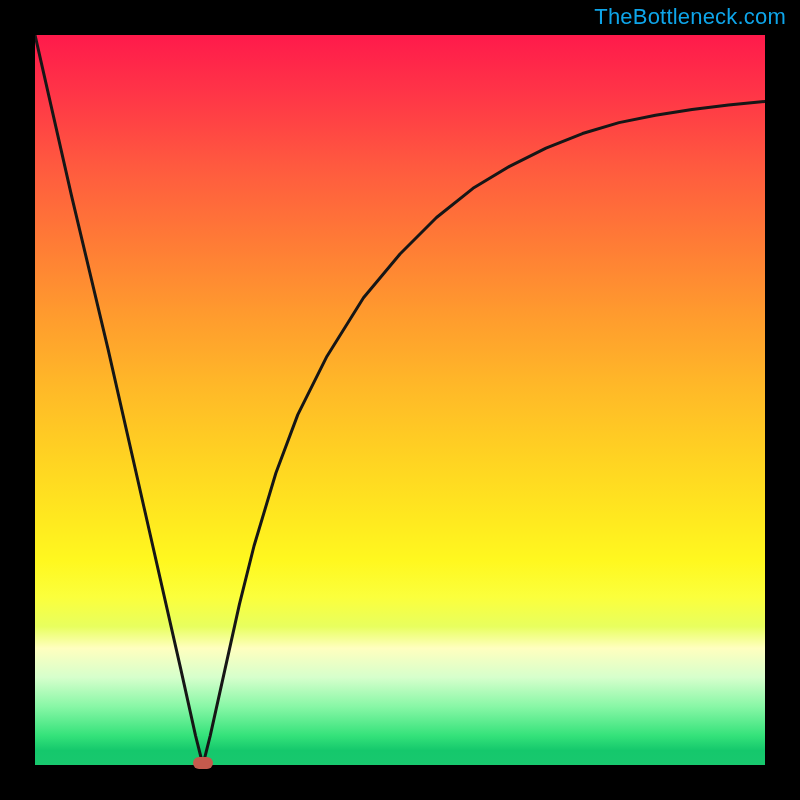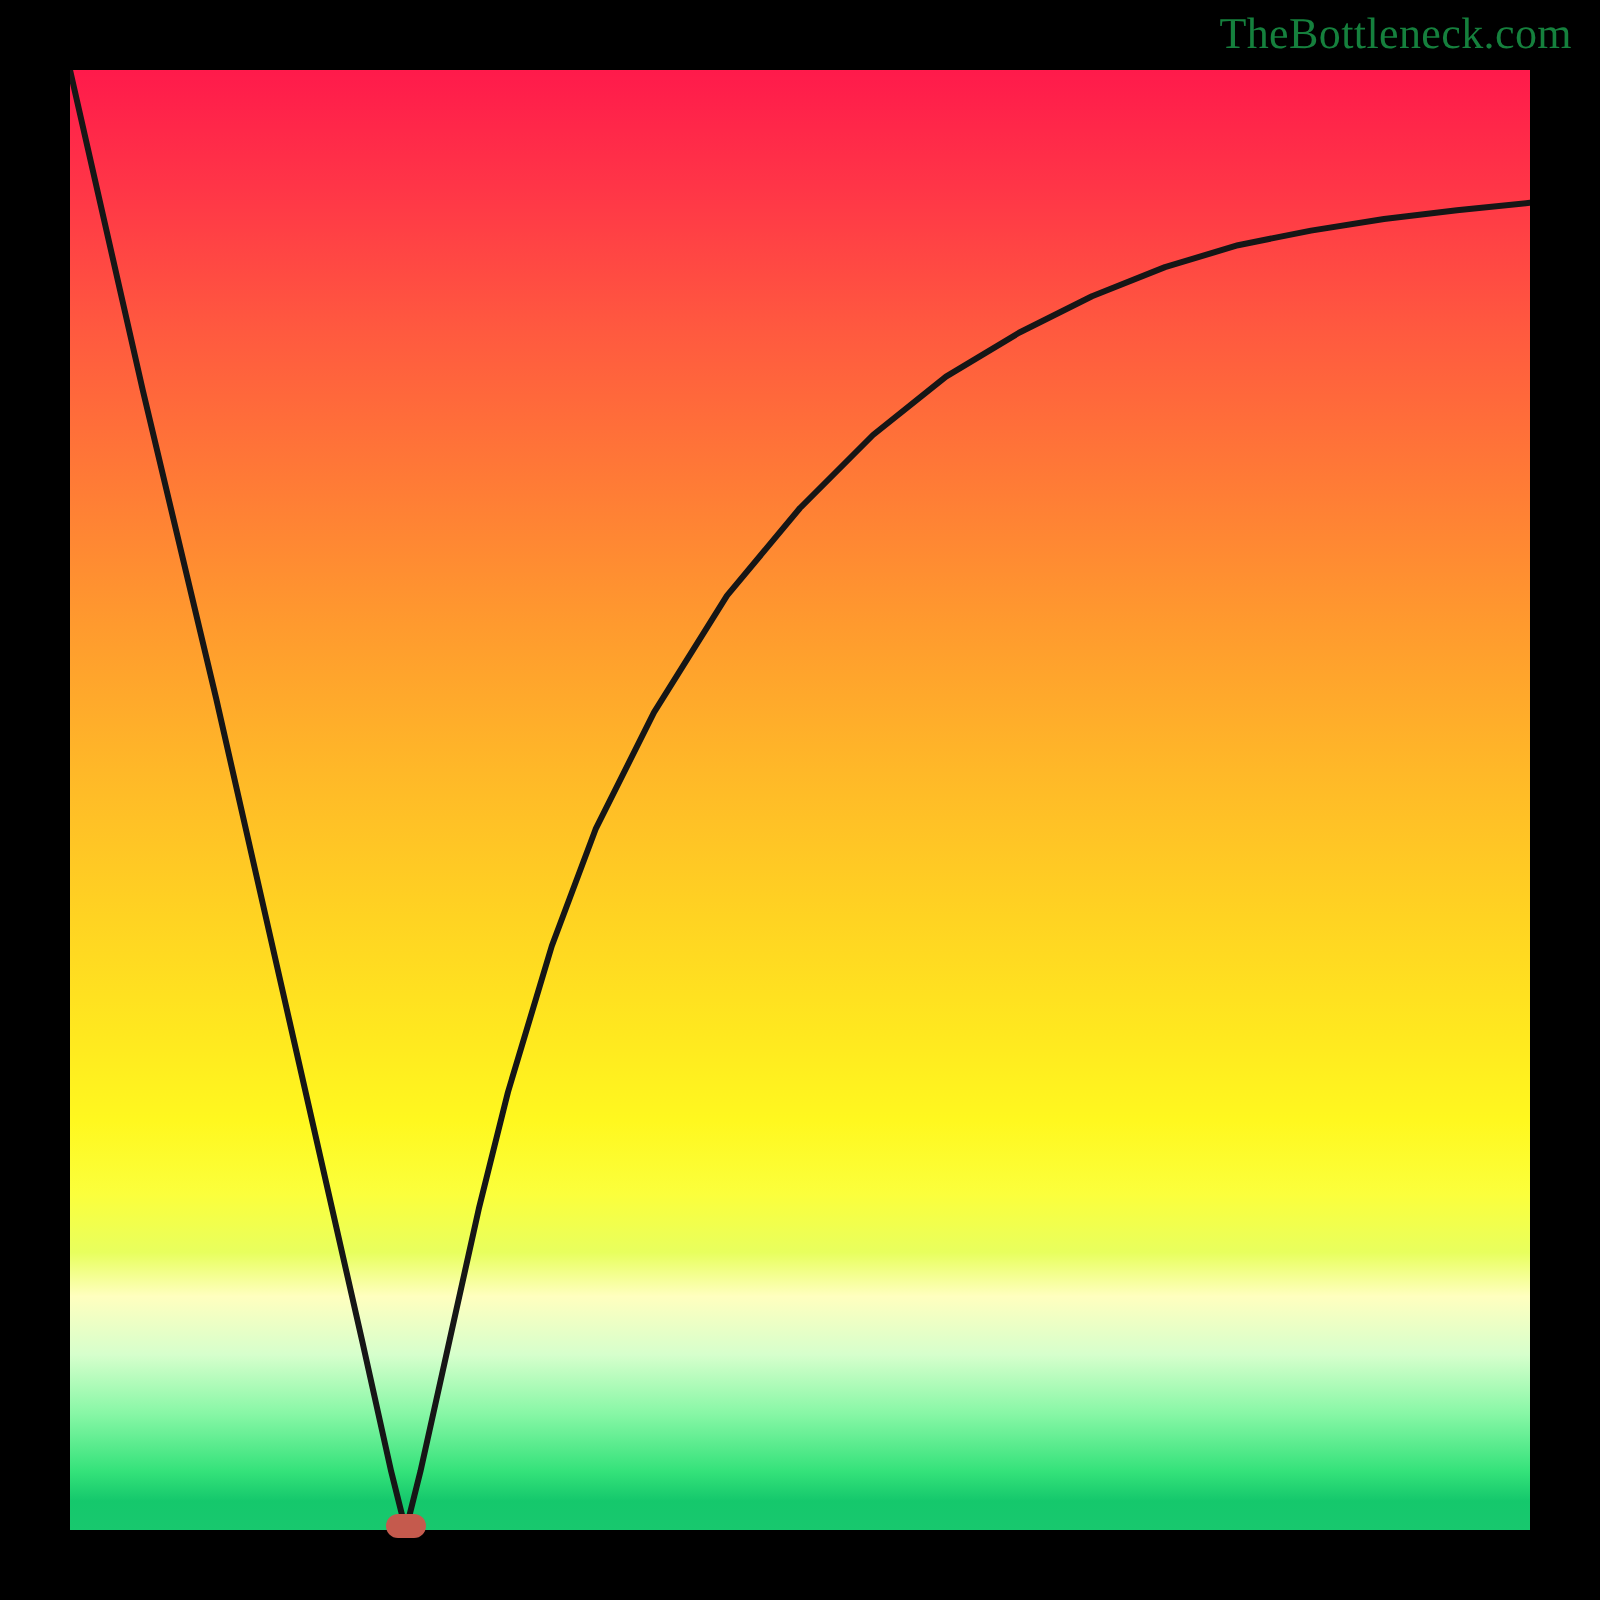--- a/index.html
+++ b/index.html
@@ -14,25 +14,24 @@
   .frame {
     position: relative;
     width: 800px;
     height: 800px;
     background: #000;
   }
   .attribution {
     position: absolute;
     top: 4px;
     right: 14px;
-    color: #15803d;
+    color: #0ea5e9;
     font-size: 22px;
     font-weight: 500;
     letter-spacing: 0.2px;
-    font-family: Liberation Serif, serif;
   }
   .plot-area {
     position: absolute;
     left: 35px;
     top: 35px;
     width: 730px;
     height: 730px;
     background: linear-gradient(to bottom,
       #ff1a4b 0%,
       #ff3547 8%,

